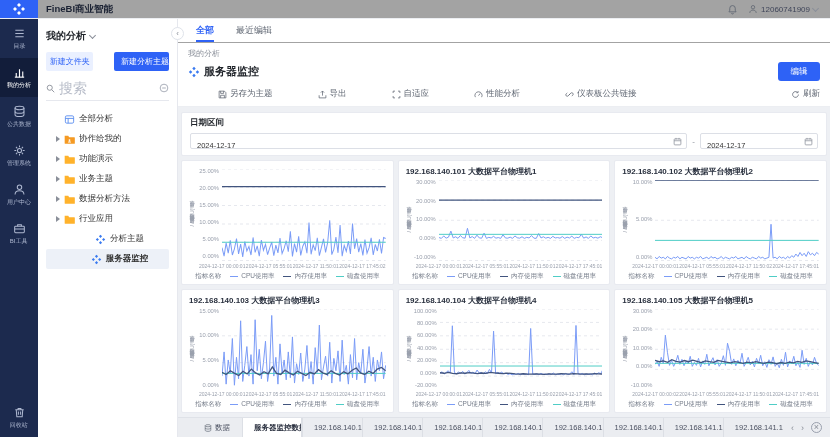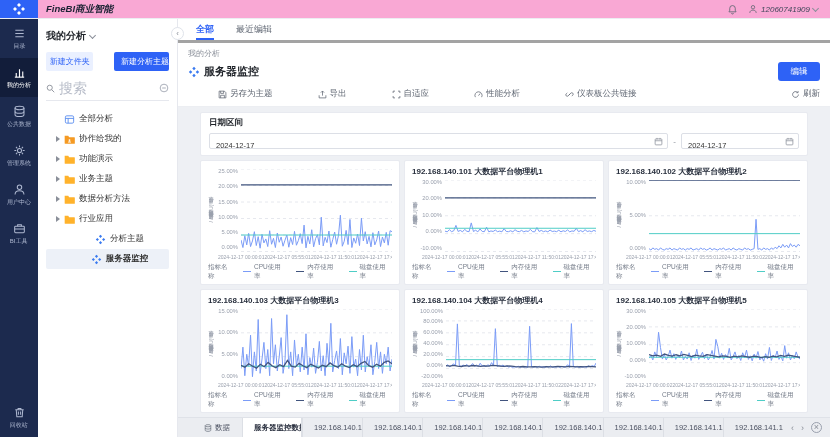--- a/index.html
+++ b/index.html
@@ -1,22 +1,22 @@
 <!DOCTYPE html>
 <html><head>
 <meta charset="utf-8">
 <style>
   * { margin:0; padding:0; box-sizing:border-box; }
   html,body { width:830px; height:437px; overflow:hidden; background:#fff;
     font-family:"Liberation Sans","DejaVu Sans",sans-serif; }
   .app { width:830px; height:437px; display:flex; flex-direction:column; }
 
   
-  .topbar { height:26px; display:flex; align-items:center; background:#f9a8d4;
-    border-bottom:1px solid #eceef2; flex:0 0 18px;font-style:italic; }
+  .topbar { height:26px; display:flex; align-items:center; background:#a3a3a3;
+    border-bottom:1px solid #eceef2; flex:0 0 18px; }
   .logo { width:38px; height:18px; background:#2e62f6; color:#fff; display:flex;
     align-items:center; justify-content:center; flex:0 0 38px; }
   .brand { font-size:9.5px; font-weight:bold; color:#1b2233; margin-left:8px; }
   .topbar-right { margin-left:auto; display:flex; align-items:center; gap:10px; padding-right:12px; color:#5f6672; }
   .user-box { display:flex; align-items:center; gap:3px; font-size:8px; color:#40465a; }
   .chev { width:5px; height:5px; border-right:1px solid #8a8f99; border-bottom:1px solid #8a8f99;
     transform:rotate(45deg); margin-top:-2px; display:inline-block; }
 
   .main-row { flex:1; display:flex; min-height:0; }
 
@@ -50,39 +50,39 @@
   .tree-row.root .caret, .tree-row.subject .caret { visibility:hidden; border-left-color:transparent; }
   .tree-row.subject { padding-left:8px;justify-content:center; }
   .tree-ic { width:11px; height:11px; margin-right:4px; flex:0 0 auto; display:inline-flex; }
 
   
   .content { flex:1; display:flex; flex-direction:column; min-width:0; position:relative; }
   .collapse-btn { position:absolute; left:-7px; top:8px; width:13px; height:13px; border-radius:50%;
     background:#fff; border:1px solid #dfe3ea; color:#8a8f99; font-size:8px; line-height:11px;
     text-align:center; z-index:5; cursor:pointer; }
 
-  .tabs-row { height:24px; border-bottom:3px solid #a3a3a3; display:flex; align-items:stretch;
+  .tabs-row { height:24px; border-bottom:1px solid #a3a3a3; display:flex; align-items:stretch;
     padding-left:18px; gap:22px; background:#fff; flex:0 0 24px;font-family:Liberation Mono, monospace; }
   .tab { font-size:9px; color:#5f6672; display:flex; align-items:center; position:relative; cursor:pointer; }
   .tab.active { color:#2e62f6; font-weight:bold; }
   .tab.active::after { content:""; position:absolute; left:0; right:0; bottom:0; height:2px; background:#2e62f6; }
 
   .doc-header { background:#fff; padding:5px 10px 6px; border-bottom:1px solid #eceef2; }
   .breadcrumb { font-size:8px; color:#8a8f99; }
   .title-row { display:flex; align-items:center; margin-top:3px; }
   .title-ic { width:12px; height:12px; margin-right:4px; display:inline-flex; }
   .page-title { font-size:11px; font-weight:bold; color:#1f2329; }
   .edit-btn { margin-left:auto; width:42px; height:19px; background:#2e62f6; color:#fff; border:none;
     border-radius:3px; font-size:8.5px; cursor:pointer; }
   .toolbar-row { display:flex; align-items:center; gap:15px; margin-top:7px; }
   .tool-item { display:flex; align-items:center; gap:3px; font-size:8.5px; color:#5f6672; cursor:pointer;padding-left:30px; }
   .tool-item svg { width:9px; height:9px; }
   .refresh { margin-left:auto; display:flex; align-items:center; gap:3px; font-size:8.5px; color:#5f6672; cursor:pointer; }
 
-  .dashboard { flex:1; background:#eef0f4; padding:5px 22px 4px; display:flex; flex-direction:column; min-height:0; }
+  .dashboard { flex:1; background:#eef0f4; padding:5px 3px 4px; display:flex; flex-direction:column; min-height:0; }
   .filter-card { background:#fff; border:1px solid #e8eaf0; border-radius:2px; padding:4px 8px 6px; flex:0 0 auto; }
   .filter-label { font-size:8.5px; font-weight:bold; color:#1f2329; }
   .filter-inputs { display:flex; align-items:center; gap:5px; margin-top:4px; }
   .date-box { position:relative; height:16px; border:1px solid #dcdfe6; border-radius:2px; background:#fff; }
   .date-box.long { flex:1; }
   .date-box.short { width:118px; }
   .date-box input { border:none; outline:none; width:100%; height:100%; font-size:7.5px; color:#333;
     padding:0 18px 0 6px; background:transparent; }
   .date-box svg { position:absolute; right:4px; top:3px; width:9px; height:9px; }
   .dash-sep { font-size:8px; color:#8a8f99; }

